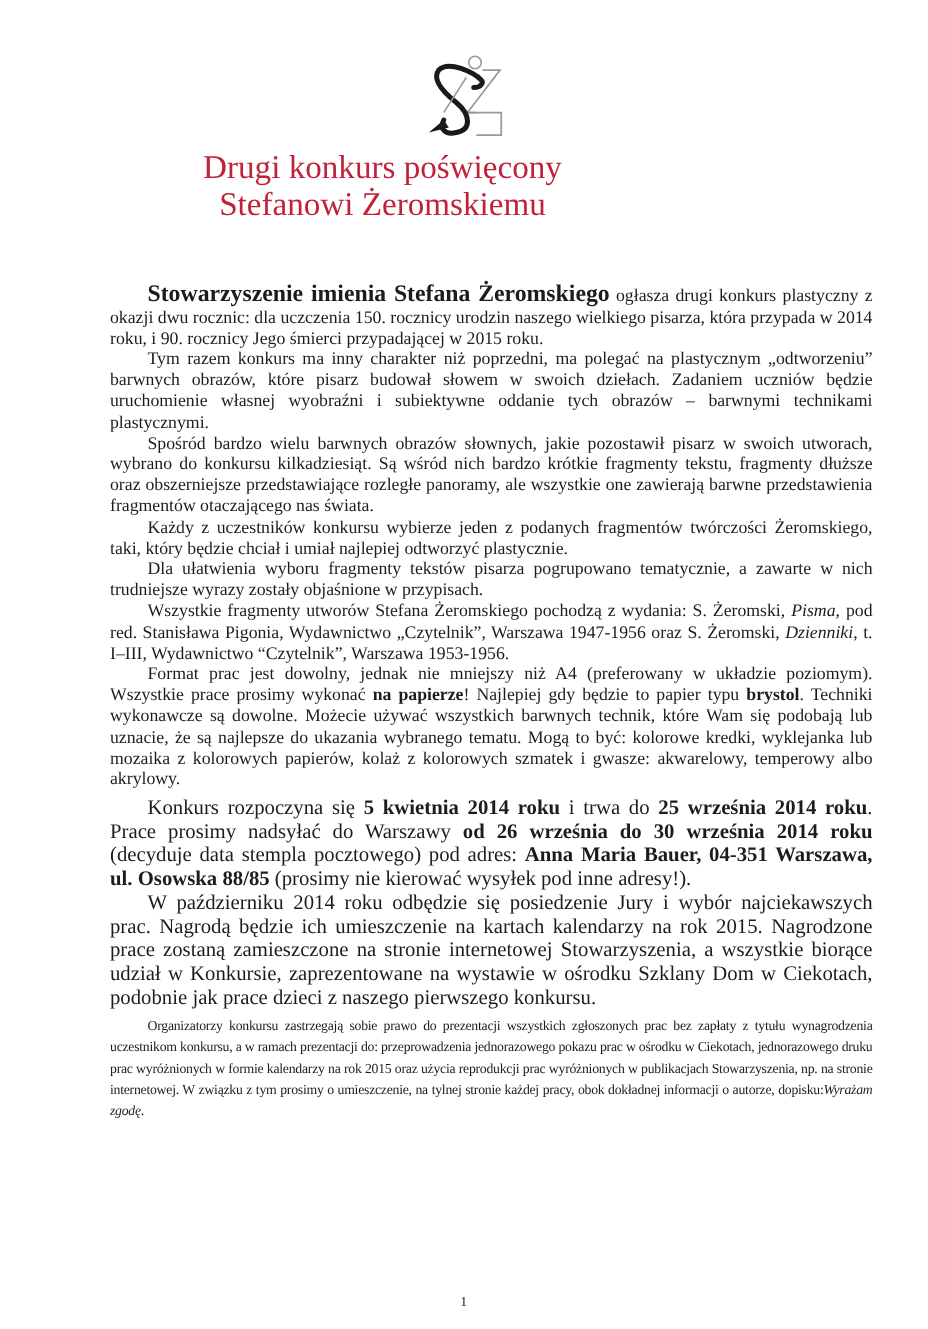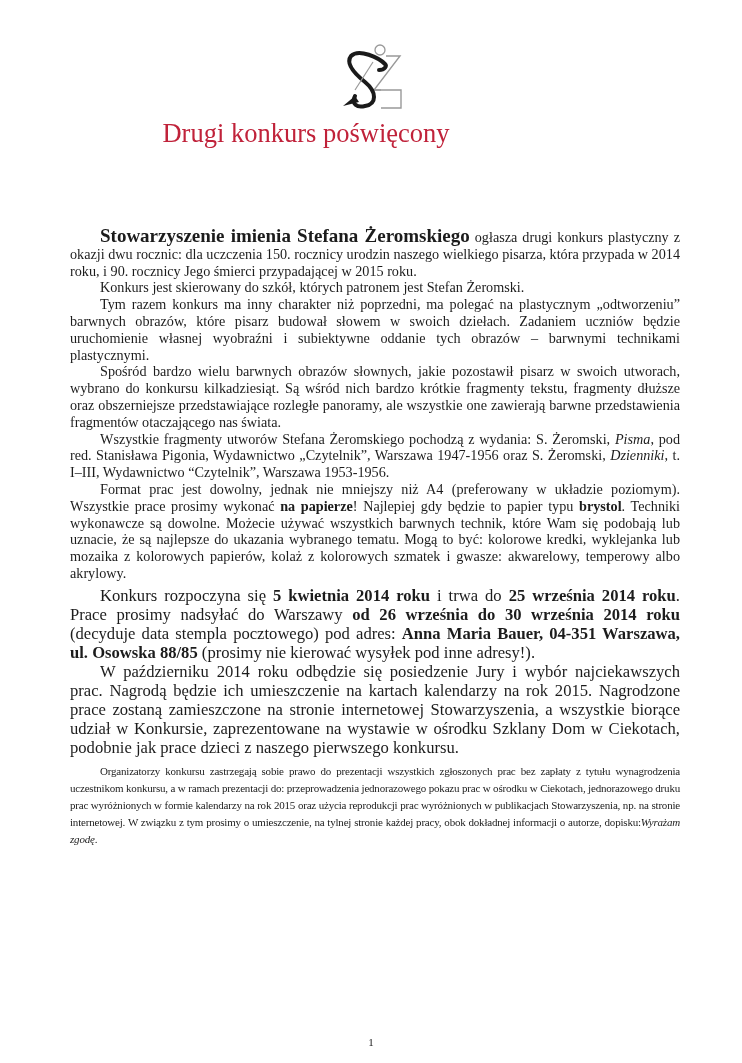--- a/index.html
+++ b/index.html
@@ -1,19 +1,19 @@
 <!DOCTYPE html>
 <html><head>
 <meta charset="utf-8">
 <style>
   html, body { margin: 0; padding: 0; background: #ffffff; }
   body { width: 742px; height: 1063px; position: relative; overflow: hidden; font-family: "Liberation Serif", "DejaVu Serif", serif; color: #1c1c1c; }
   .logo { position: absolute; left: 333px; top: 38px; width: 76px; height: 76px; }
   .title { position: absolute; left: 0; top: 118px; width: 612px; text-align: center; color: #c0223a; font-size: 26.5px; line-height: 30px; }
-  .body { position: absolute; left: 70px; top: 228px; width: 610px; font-size: 14.2px; line-height: 16.8px; text-align: justify; }
+  .body { position: absolute; left: 88px; top: 228px; width: 610px; font-size: 14.2px; line-height: 16.8px; text-align: justify; }
   .body p { margin: 0; text-indent: 30px; }
   .lead-bold { font-size: 19px; font-weight: bold; }
   .big { font-size: 16.6px; line-height: 19px; }
   .small { font-size: 11px; line-height: 17px; letter-spacing: -0.2px; margin-top: 6px !important; }
   .gap { margin-top: 4px !important; }
   .page-num { position: absolute; left: 0; top: 1036px; width: 742px; text-align: center; font-size: 11px; }
 </style>
 </head>
 <body>
 
@@ -23,27 +23,29 @@
     <path d="M53 18 H67 L41 52 H68 V70 H48" fill="none" stroke="#999" stroke-width="1.4"></path>
     <line x1="41" y1="52" x2="48" y2="52" stroke="#999" stroke-width="1.4"></line>
     <path d="M46 32 C52 32 54 28 52 26 C46 20 26 10 18 18 C12 26 22 36 32 44 C44 54 44 66 32 68 C24 70 18 66 22 58" fill="none" stroke="#1a1a1a" stroke-width="4" stroke-linecap="round"></path>
     <path d="M22 58 L10 68 L26 64 Z" fill="#1a1a1a"></path>
     <line x1="22" y1="52" x2="40" y2="24" stroke="#999" stroke-width="1.2"></line>
   </svg>
 </div>
 
 <div class="title">
   <div>Drugi konkurs poświęcony</div>
+  <div>Stefanowi Żeromskiemu</div>
 </div>
 
 <div class="body">
   <p><span class="lead-bold">Stowarzyszenie imienia Stefana Żeromskiego</span><span> ogłasza drugi konkurs plastyczny z okazji dwu rocznic: dla uczczenia 150. rocznicy urodzin naszego wielkiego pisarza, która przypada w 2014 roku, i 90. rocznicy Jego śmierci przypadającej w 2015 roku.</span></p>
-  <p>Konkurs jest skierowany do szkół, których patronem jest Stefan Żeromski.</p>
   <p>Tym razem konkurs ma inny charakter niż poprzedni, ma polegać na plastycznym „odtworzeniu” barwnych obrazów, które pisarz budował słowem w swoich dziełach. Zadaniem uczniów będzie uruchomienie własnej wyobraźni i subiektywne oddanie tych obrazów – barwnymi technikami plastycznymi.</p>
   <p>Spośród bardzo wielu barwnych obrazów słownych, jakie pozostawił pisarz w swoich utworach, wybrano do konkursu kilkadziesiąt. Są wśród nich bardzo krótkie fragmenty tekstu, fragmenty dłuższe oraz obszerniejsze przedstawiające rozległe panoramy, ale wszystkie one zawierają barwne przedstawienia fragmentów otaczającego nas świata.</p>
+  <p>Każdy z uczestników konkursu wybierze jeden z podanych fragmentów twórczości Żeromskiego, taki, który będzie chciał i umiał najlepiej odtworzyć plastycznie.</p>
+  <p>Dla ułatwienia wyboru fragmenty tekstów pisarza pogrupowano tematycznie, a zawarte w nich trudniejsze wyrazy zostały objaśnione w przypisach.</p>
   <p><span>Wszystkie fragmenty utworów Stefana Żeromskiego pochodzą z wydania: S. Żeromski, </span><i>Pisma</i><span>, pod red. Stanisława Pigonia, Wydawnictwo „Czytelnik”, Warszawa 1947-1956 oraz S. Żeromski, </span><i>Dzienniki</i><span>, t. I–III, Wydawnictwo “Czytelnik”, Warszawa 1953-1956.</span></p>
   <p><span>Format prac jest dowolny, jednak nie mniejszy niż A4 (preferowany w układzie poziomym). Wszystkie prace prosimy wykonać </span><b>na papierze</b><span>! Najlepiej gdy będzie to papier typu </span><b>brystol</b><span>. Techniki wykonawcze są dowolne. Możecie używać wszystkich barwnych technik, które Wam się podobają lub uznacie, że są najlepsze do ukazania wybranego tematu. Mogą to być: kolorowe kredki, wyklejanka lub mozaika z kolorowych papierów, kolaż z kolorowych szmatek i gwasze: akwarelowy, temperowy albo akrylowy.</span></p>
   <p class="big gap"><span>Konkurs rozpoczyna się </span><b>5 kwietnia 2014 roku</b><span> i trwa do </span><b>25 września 2014 roku</b><span>. Prace prosimy nadsyłać do Warszawy </span><b>od 26 września do 30 września 2014 roku</b><span> (decyduje data stempla pocztowego) pod adres: </span><b>Anna Maria Bauer, 04-351 Warszawa, ul. Osowska 88/85</b><span> (prosimy nie kierować wysyłek pod inne adresy!).</span></p>
   <p class="big">W październiku 2014 roku odbędzie się posiedzenie Jury i wybór najciekawszych prac. Nagrodą będzie ich umieszczenie na kartach kalendarzy na rok 2015. Nagrodzone prace zostaną zamieszczone na stronie internetowej Stowarzyszenia, a wszystkie biorące udział w Konkursie, zaprezentowane na wystawie w ośrodku Szklany Dom w Ciekotach, podobnie jak prace dzieci z naszego pierwszego konkursu.</p>
   <p class="small"><span>Organizatorzy konkursu zastrzegają sobie prawo do prezentacji wszystkich zgłoszonych prac bez zapłaty z tytułu wynagrodzenia uczestnikom konkursu, a w ramach prezentacji do: przeprowadzenia jednorazowego pokazu prac w ośrodku w Ciekotach, jednorazowego druku prac wyróżnionych w formie kalendarzy na rok 2015 oraz użycia reprodukcji prac wyróżnionych w publikacjach Stowarzyszenia, np. na stronie internetowej. W związku z tym prosimy o umieszczenie, na tylnej stronie każdej pracy, obok dokładnej informacji o autorze, dopisku:</span><i>Wyrażam zgodę</i><span>.</span></p>
 </div>
 
 <div class="page-num">1</div>
 
 </body></html>

